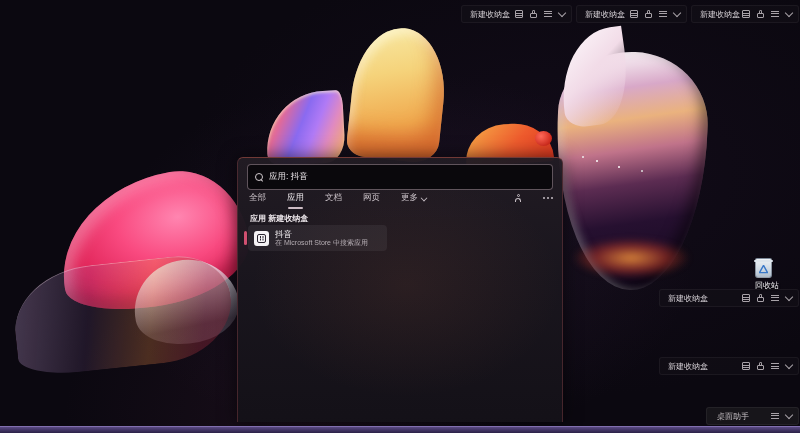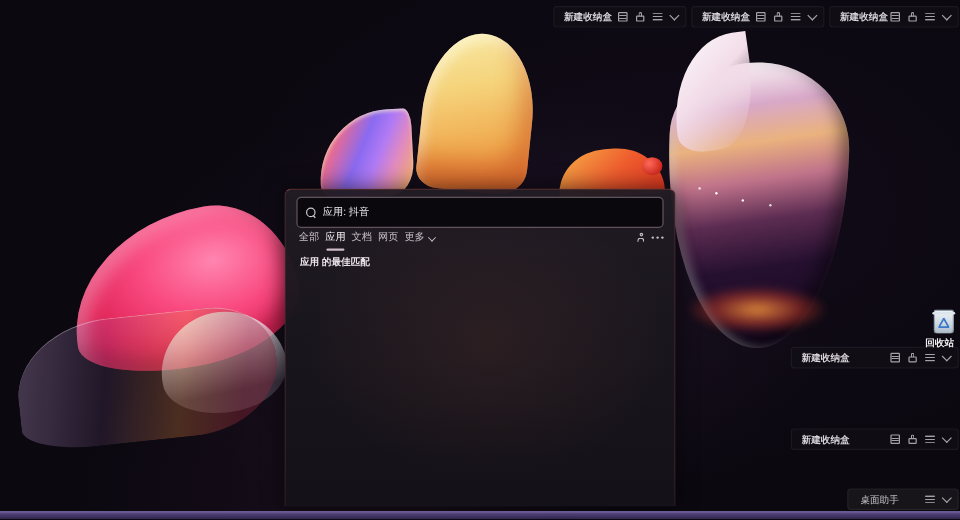--- a/index.html
+++ b/index.html
@@ -43,36 +43,36 @@
   .pitcher-glow{left:572px;top:238px;width:118px;height:40px;border-radius:50%;filter:blur(3px);
     background:radial-gradient(closest-side,rgba(245,150,60,.85),rgba(200,60,40,.5) 60%,transparent);}
   .sparkles{left:596px;top:160px;width:2px;height:2px;border-radius:50%;background:#fff;
     box-shadow:22px 6px 0 #fff, 45px 10px 0 #ddd, -14px -4px 0 #eee;}
   .red-dot{left:535px;top:131px;width:17px;height:15px;border-radius:50%;
     background:radial-gradient(circle at 35% 35%,#ff6a5a,#d22c1e 70%,#8a1410);}
 
   
   .boxbar{position:absolute;height:18px;display:flex;align-items:center;box-sizing:border-box;
     padding:0 6px 0 8px;background:rgba(20,17,23,0.55);border:1px solid rgba(255,255,255,0.05);
-    border-radius:3px;z-index:5;font-weight:bold;}
+    border-radius:3px;z-index:5;}
   .boxbar-title{font-size:8px;color:#d8d3d8;flex:1 1 auto;white-space:nowrap;overflow:hidden;}
   .boxbar-icons{display:flex;align-items:center;gap:7px;}
   .ic{display:inline-block;position:relative;}
   .ic-sort{width:8px;height:8px;border:1px solid #a8a2a8;border-radius:1px;box-sizing:border-box;
     background:linear-gradient(180deg,transparent 28%,#a8a2a8 28%,#a8a2a8 42%,transparent 42%,transparent 62%,#a8a2a8 62%,#a8a2a8 76%,transparent 76%);}
   .ic-lock{width:7px;height:5px;border:1px solid #a8a2a8;border-radius:1px;margin-top:3px;box-sizing:border-box;}
   .ic-lock::before{content:"";position:absolute;top:-4px;left:1px;width:3px;height:4px;
     border:1px solid #a8a2a8;border-bottom:none;border-radius:3px 3px 0 0;box-sizing:border-box;}
   .ic-menu{width:8px;height:6px;
     background:linear-gradient(180deg,#a8a2a8 0 1px,transparent 1px 2.5px,#a8a2a8 2.5px 3.5px,transparent 3.5px 5px,#a8a2a8 5px 6px);}
   .ic-chev{width:5px;height:5px;border-right:1px solid #a8a2a8;border-bottom:1px solid #a8a2a8;
     transform:rotate(45deg);margin-top:-2px;}
 
   
-  .recycle{position:absolute;left:755px;top:258px;width:40px;display:flex;flex-direction:column;align-items:flex-end;z-index:5;font-weight:bold;}
+  .recycle{position:absolute;left:755px;top:258px;width:40px;display:flex;flex-direction:column;align-items:flex-start;z-index:5;}
   .bin-icon{width:17px;height:20px;position:relative;
     background:linear-gradient(180deg,#eef2f6 0%,#cdd8e2 60%,#aebccb 100%);
     border-radius:2px 2px 3px 3px;border:1px solid rgba(90,100,115,.6);box-sizing:border-box;}
   .bin-icon::before{content:"";position:absolute;left:-2px;top:1px;width:19px;height:2px;
     background:#dde5ec;border-radius:1px;}
   .bin-glyph{position:absolute;left:3px;top:6px;}
   .bin-label{margin-top:2px;font-size:8px;color:#f0eef2;text-shadow:0 1px 2px #000;}
 
   
   .assistbar{position:absolute;left:706px;top:407px;width:93px;height:18px;display:flex;align-items:center;
@@ -87,21 +87,21 @@
     border-radius:6px 6px 0 0;box-shadow:0 0 18px rgba(0,0,0,.6);}
   .panel-glow{position:absolute;left:0;top:0;right:0;bottom:0;border-radius:6px 6px 0 0;pointer-events:none;
     background:radial-gradient(220px 160px at 52% 48%,rgba(150,85,60,0.14),transparent 70%);}
   .searchbox{position:absolute;left:9px;top:6px;right:9px;height:20px;box-sizing:border-box;
     background:rgba(9,7,11,0.92);border:1px solid rgba(168,148,158,0.55);border-radius:4px;
     display:flex;align-items:center;padding:12px 7px;gap:6px;}
   .ic-search{width:6px;height:6px;border:1px solid #cfc8cc;border-radius:50%;position:relative;flex:0 0 auto;}
   .ic-search::after{content:"";position:absolute;left:5px;top:5px;width:3px;height:1px;
     background:#cfc8cc;transform:rotate(45deg);transform-origin:0 0;}
   .search-text{font-size:8.5px;color:#ece6ea;white-space:nowrap;}
-  .tabs{position:absolute;left:11px;top:32px;right:9px;height:16px;display:flex;align-items:center;gap:5px;}
+  .tabs{position:absolute;left:11px;top:32px;right:9px;height:16px;display:flex;align-items:center;gap:21px;}
   .tab{font-size:8.5px;color:#c6bec4;position:relative;cursor:default;display:flex;align-items:center;gap:3px;}
   .tab.selected{color:#f4f0f3;font-weight:normal;}
   .tab.selected::after{content:"";position:absolute;left:1px;right:1px;bottom:-5px;height:2px;
     border-radius:1px;background:#cdbcc4;}
   .tab .ic-chev{border-color:#c6bec4;margin-top:-1px;transform:rotate(45deg) scale(.8);}
   .tabs-spacer{flex:1 1 auto;}
   .ic-user{width:8px;height:8px;position:relative;}
   .ic-user::before{content:"";position:absolute;left:2.5px;top:0;width:3px;height:3px;
     border:1px solid #c6bec4;border-radius:50%;box-sizing:border-box;}
   .ic-user::after{content:"";position:absolute;left:0.5px;top:3.5px;width:6px;height:4px;
@@ -224,19 +224,29 @@
       <span class="tab">网页</span>
       <span class="tab">
         <span>更多</span>
         <span class="ic ic-chev"></span>
       </span>
       <span class="tabs-spacer"></span>
       <span class="ic ic-user"></span>
       <span class="ic ic-dots"></span>
     </div>
 
-    <div class="section-header">应用 的最佳匹配</div>
-
+    <div class="section-header">应用 新建收纳盒</div>
+
+    <div class="result">
+      <span class="accent"></span>
+      <div class="app-icon">
+        <span class="app-glyph"></span>
+      </div>
+      <div class="result-text">
+        <div class="result-title">抖音</div>
+        <div class="result-sub">在 Microsoft Store 中搜索应用</div>
+      </div>
+    </div>
   </div>
 
   <div class="taskbar"></div>
 
 </div>
 
 </body></html>

